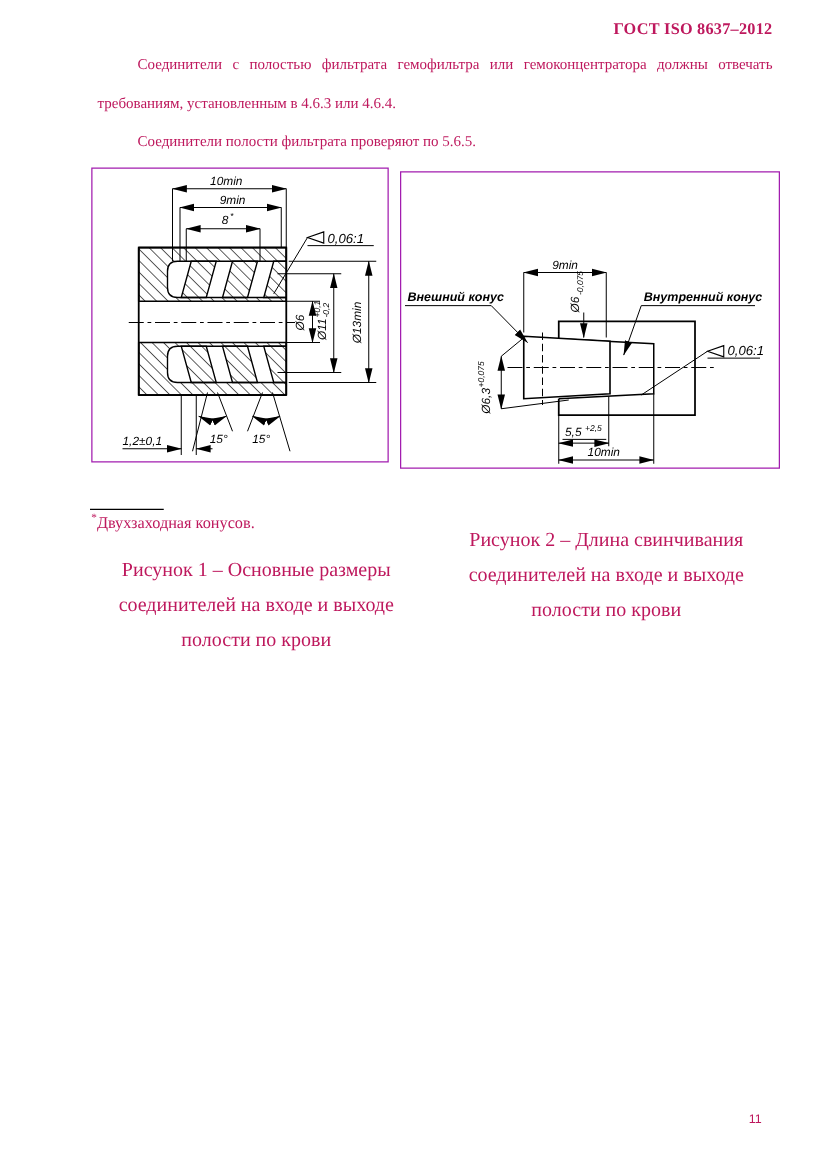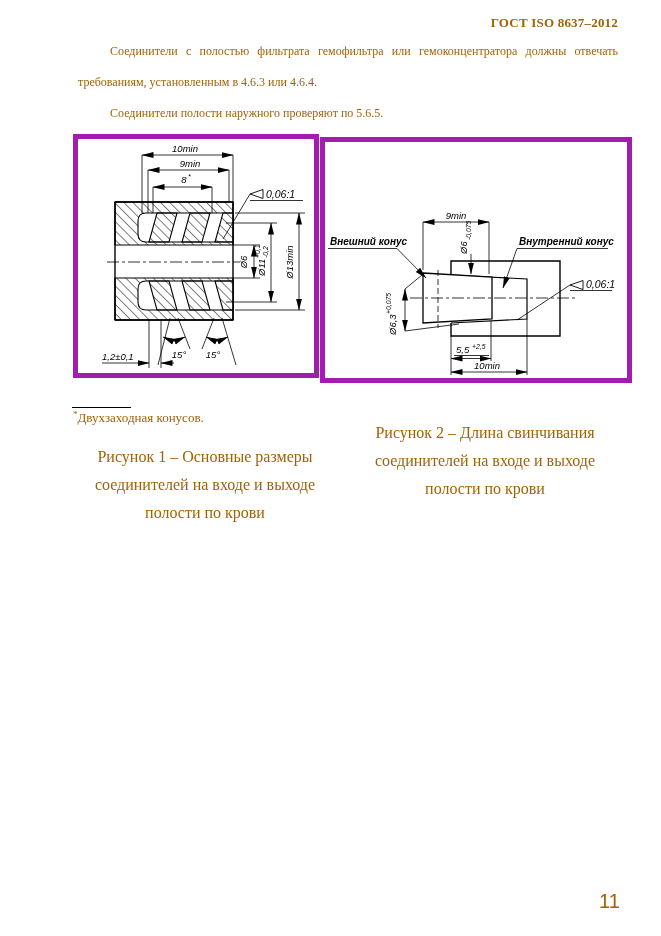--- a/index.html
+++ b/index.html
@@ -1,31 +1,31 @@
 <!DOCTYPE html>
 <html><head>
 <meta charset="utf-8">
 <style>
   html,body{margin:0;padding:0;background:#fff;}
-  .page{position:relative;width:661px;height:936px;background:#fff;color:#a16207;
+  .page{position:relative;width:661px;height:936px;background:#fff;color:#be185d;
         font-family:"Liberation Serif", serif;overflow:hidden;}
   .hdr{position:absolute;left:78px;top:15px;width:540px;text-align:right;
        font-size:13px;font-weight:bold;letter-spacing:.2px;}
   .bodytext{position:absolute;left:78px;top:36px;width:540px;font-size:12px;line-height:31px;}
   .bodytext p{margin:0;text-indent:32px;text-align:justify;}
-  .figbox{position:absolute;border:5px solid #a21caf;background:#fff;}
+  .figbox{position:absolute;border:1px solid #a21caf;background:#fff;}
   #fig1box{left:73px;top:134px;width:236px;height:234px;}
   #fig2box{left:320px;top:137px;width:302px;height:236px;}
   .caption{position:absolute;width:240px;text-align:center;font-size:16px;line-height:28px;}
   #cap1{left:85px;top:443px;}
   #cap2{left:365px;top:419px;text-align:center;}
   .footrule{position:absolute;left:72px;top:407px;width:59px;height:1px;background:#000;}
   .footnote{position:absolute;left:73px;top:409px;font-size:13px;}
   .footnote .mark{vertical-align:super;font-size:9px;}
-  .pagenum{position:absolute;left:599px;top:890px;font-size:20px;
+  .pagenum{position:absolute;left:599px;top:890px;font-size:10px;
            font-family:"Liberation Sans", sans-serif;}
   svg{display:block;}
   svg line,svg path,svg rect{vector-effect:none;}
   .o14{fill:none;stroke:#000;stroke-width:1.4;}
   .o11{stroke:#000;stroke-width:1.1;}
   .thin{fill:none;stroke:#000;stroke-width:0.8;}
   .cl{fill:none;stroke:#000;stroke-width:0.8;stroke-dasharray:12 3 3 3;}
   .dash{fill:none;stroke:#000;stroke-width:0.8;stroke-dasharray:6 3;}
   .dt{font:italic 9.5px "Liberation Sans", sans-serif;fill:#000;}
   .dtb{font:italic 10.5px "Liberation Sans", sans-serif;fill:#000;}
@@ -35,21 +35,21 @@
 </style>
 </head>
 <body>
 
 <div class="page">
 
   <div class="hdr">ГОСТ ISO 8637–2012</div>
 
   <div class="bodytext">
     <p>Соединители с полостью фильтрата гемофильтра или гемоконцентратора должны отвечать требованиям, установленным в 4.6.3 или 4.6.4.</p>
-    <p>Соединители полости наружного проверяют по 5.6.5.</p>
+    <p>Соединители полости фильтрата проверяют по 5.6.5.</p>
   </div>
 
   <div class="figbox" id="fig1box">
     <svg width="236" height="234" viewBox="0 0 236 234">
       <defs>
         <pattern id="h1" width="6.5" height="6.5" patternUnits="userSpaceOnUse" patternTransform="rotate(-45)">
           <line x1="0" y1="0" x2="0" y2="6.5" stroke="#000" stroke-width="1"></line>
         </pattern>
         <marker id="ae1" viewBox="0 0 12 8" refX="11.5" refY="4" markerWidth="12" markerHeight="8" orient="auto" markerUnits="userSpaceOnUse">
           <path d="M12,4 L0,1 L0,7 Z" fill="#000"></path>

